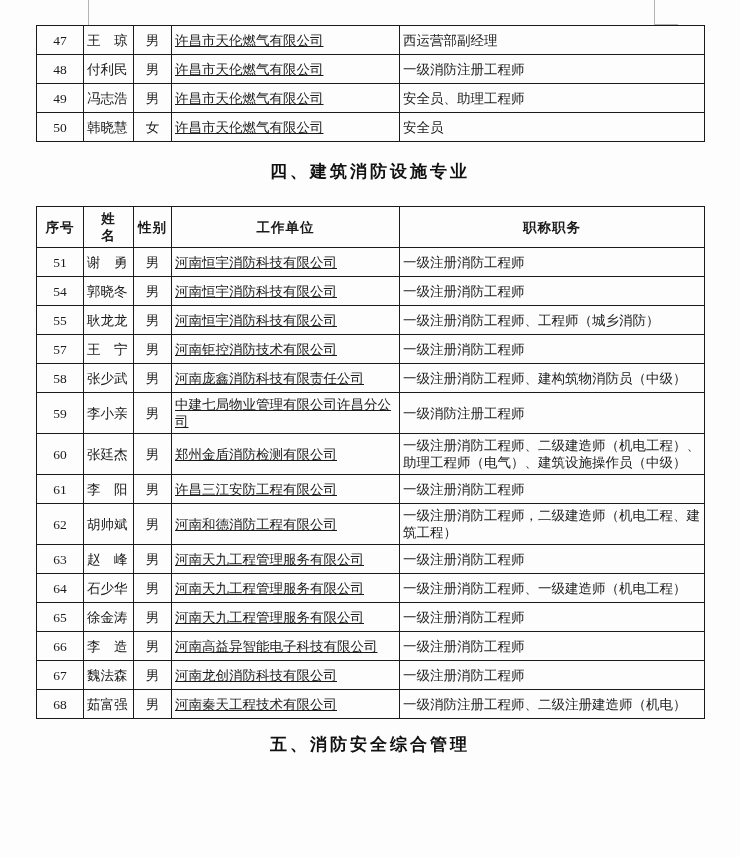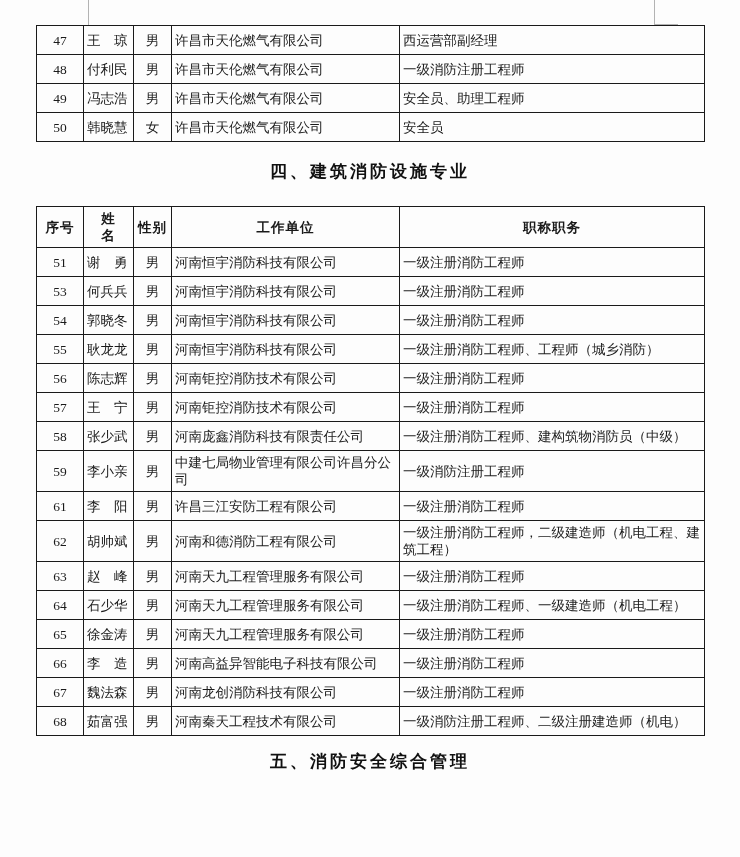--- a/index.html
+++ b/index.html
@@ -34,21 +34,21 @@
   }
   table.roster tr { height:29px; }
   table.roster th {
     font-weight:bold;
     text-align:center;
     letter-spacing:1px;
   }
   td.c0 { text-align:center;margin-left:6px; }
   td.c1 { text-align:left; padding-left:5px;margin-left:28px; }
   td.c2 { text-align:center; }
-  td.c3 { text-align:left; padding-left:3px; }
+  td.c3 { text-align:left; padding-left:3px;text-decoration:underline; }
   td.c4 { text-align:left; padding-left:4px;margin-top:46px; }
 
   h2.section-heading {
     margin:0;
     width:740px;
     text-align:center;
     font-size:17px;
     line-height:26px;
     font-weight:bold;
     letter-spacing:3px;
@@ -125,48 +125,34 @@
   </thead>
   <tbody>
       <tr>
         <td class="c0">51</td>
         <td class="c1">谢　勇</td>
         <td class="c2">男</td>
         <td class="c3">河南恒宇消防科技有限公司</td>
         <td class="c4">一级注册消防工程师</td>
       </tr>
       <tr>
-        <td class="c0">53</td>
-        <td class="c1">何兵兵</td>
-        <td class="c2">男</td>
-        <td class="c3">河南恒宇消防科技有限公司</td>
-        <td class="c4">一级注册消防工程师</td>
-      </tr>
-      <tr>
         <td class="c0">54</td>
         <td class="c1">郭晓冬</td>
         <td class="c2">男</td>
         <td class="c3">河南恒宇消防科技有限公司</td>
         <td class="c4">一级注册消防工程师</td>
       </tr>
       <tr>
         <td class="c0">55</td>
         <td class="c1">耿龙龙</td>
         <td class="c2">男</td>
         <td class="c3">河南恒宇消防科技有限公司</td>
         <td class="c4">一级注册消防工程师、工程师（城乡消防）</td>
       </tr>
       <tr>
-        <td class="c0">56</td>
-        <td class="c1">陈志辉</td>
-        <td class="c2">男</td>
-        <td class="c3">河南钜控消防技术有限公司</td>
-        <td class="c4">一级注册消防工程师</td>
-      </tr>
-      <tr>
         <td class="c0">57</td>
         <td class="c1">王　宁</td>
         <td class="c2">男</td>
         <td class="c3">河南钜控消防技术有限公司</td>
         <td class="c4">一级注册消防工程师</td>
       </tr>
       <tr>
         <td class="c0">58</td>
         <td class="c1">张少武</td>
         <td class="c2">男</td>
@@ -174,20 +160,27 @@
         <td class="c4">一级注册消防工程师、建构筑物消防员（中级）</td>
       </tr>
       <tr>
         <td class="c0">59</td>
         <td class="c1">李小亲</td>
         <td class="c2">男</td>
         <td class="c3">中建七局物业管理有限公司许昌分公司</td>
         <td class="c4">一级消防注册工程师</td>
       </tr>
       <tr>
+        <td class="c0">60</td>
+        <td class="c1">张廷杰</td>
+        <td class="c2">男</td>
+        <td class="c3">郑州金盾消防检测有限公司</td>
+        <td class="c4">一级注册消防工程师、二级建造师（机电工程）、助理工程师（电气）、建筑设施操作员（中级）</td>
+      </tr>
+      <tr>
         <td class="c0">61</td>
         <td class="c1">李　阳</td>
         <td class="c2">男</td>
         <td class="c3">许昌三江安防工程有限公司</td>
         <td class="c4">一级注册消防工程师</td>
       </tr>
       <tr>
         <td class="c0">62</td>
         <td class="c1">胡帅斌</td>
         <td class="c2">男</td>

